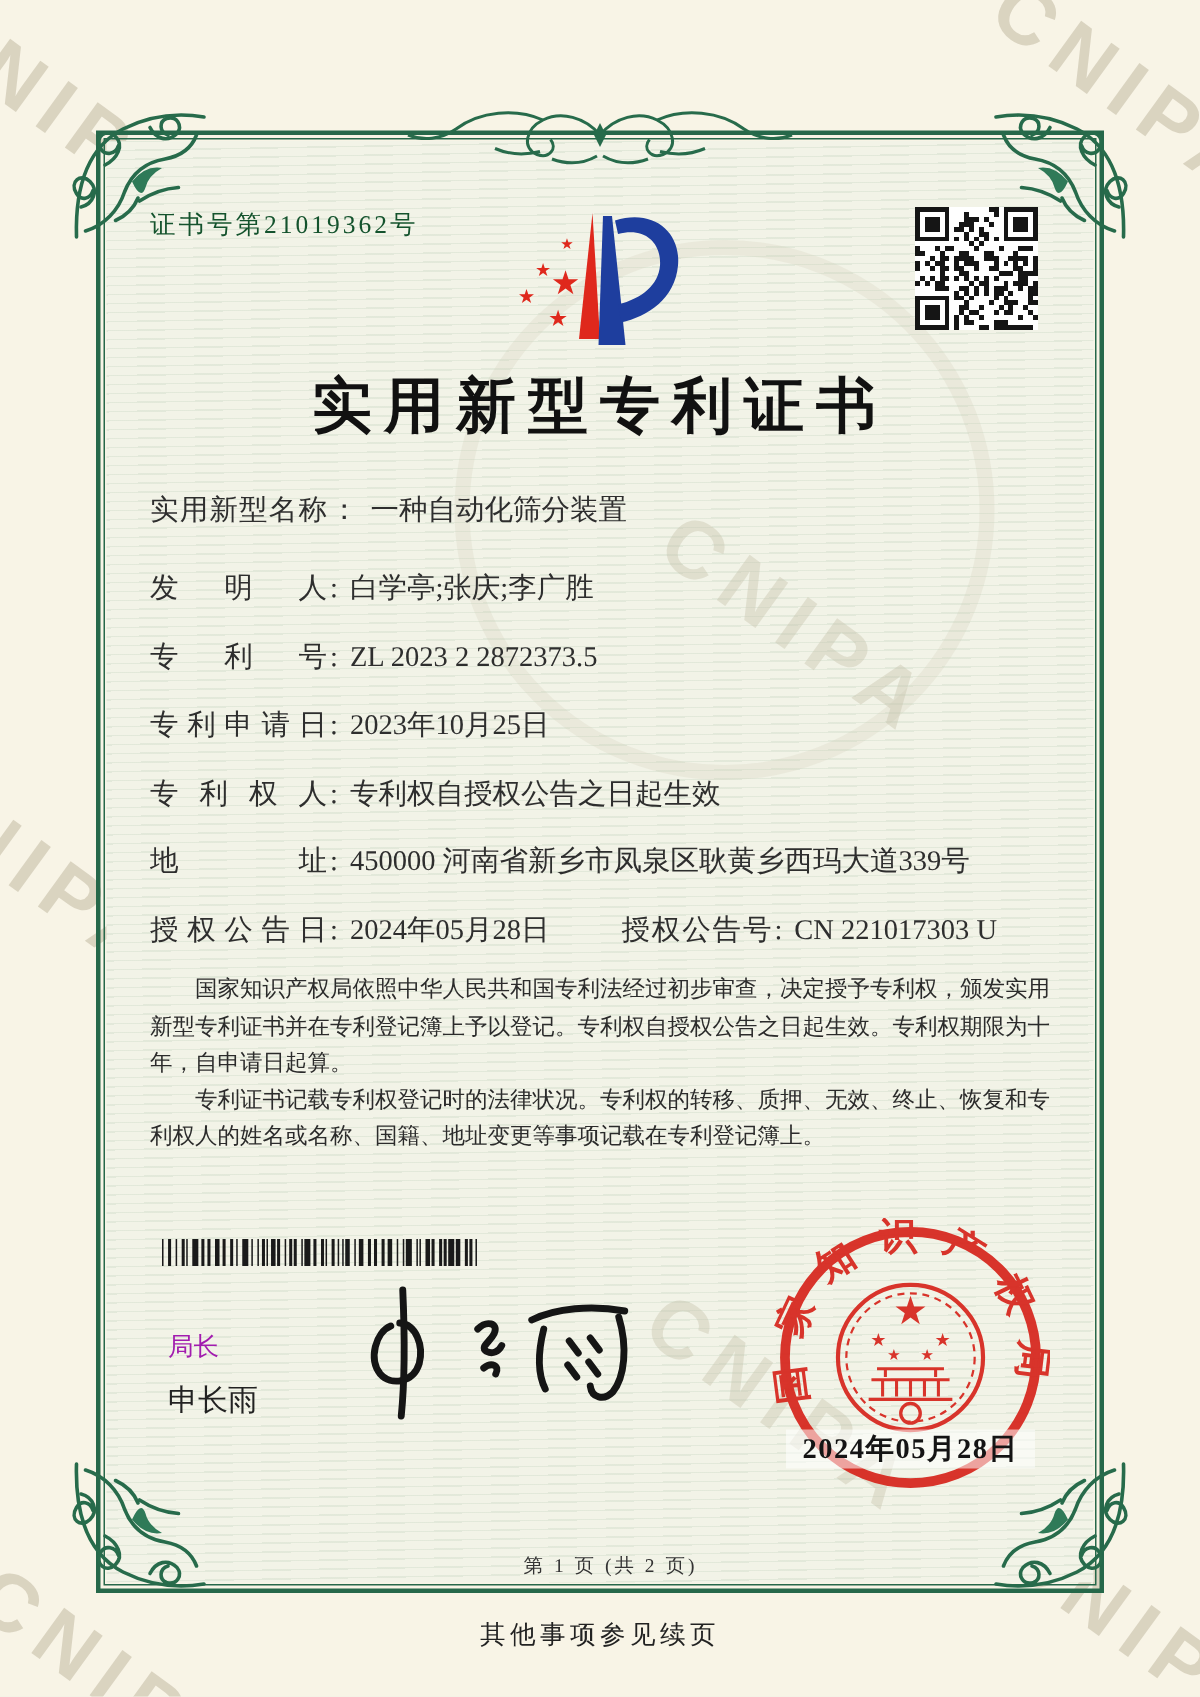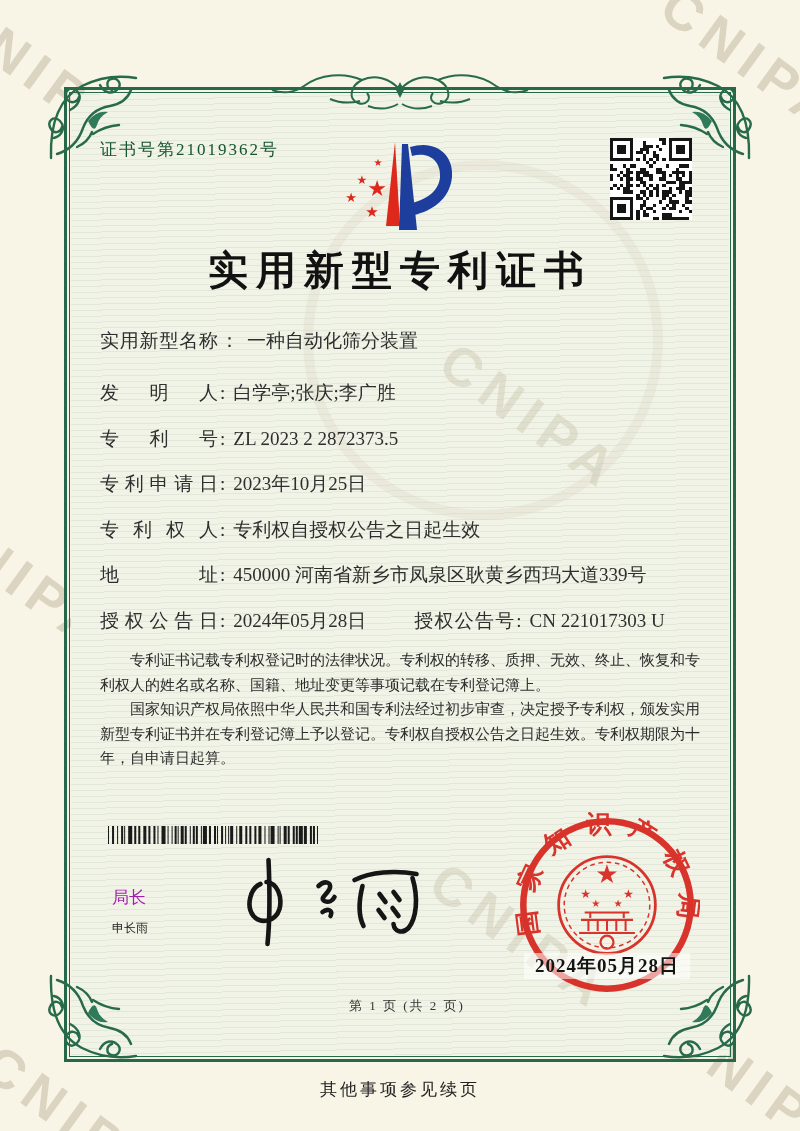--- a/index.html
+++ b/index.html
@@ -52,31 +52,31 @@
   }
   .fcolon{margin:0 2px 0 2px;}
   .fvalue{margin-left:6px;}
   .fgroup2{margin-left:48px;display:flex;}
   .fgroup2 .flabel{width:100px;}
   .paras{position:absolute;left:100px;top:648px;width:606px;font-size:15px;line-height:24.5px;color:#2b2b2b;}
   .paras p{margin:0;text-indent:2em;}
   
   .barcode{position:absolute;left:108px;top:826px;width:212px;height:18px;}
   .sig-role{position:absolute;left:112px;top:886px;font-family:"Liberation Sans","DejaVu Sans",sans-serif;font-size:17px;color:#a21caf;}
-  .sig-name{position:absolute;left:112px;top:920px;font-family:"Liberation Sans","DejaVu Sans",sans-serif;font-size:12px;color:#222;}
+  .sig-name{position:absolute;left:112px;top:920px;font-family:"Liberation Sans","DejaVu Sans",sans-serif;font-size:20px;color:#222;}
   .autograph{position:absolute;left:228px;top:852px;width:205px;height:100px;}
   
   .seal{position:absolute;left:514px;top:812px;width:186px;height:186px;opacity:.93;}
   .seal-date{
     position:absolute;left:524px;top:953px;width:166px;text-align:center;
     font-size:19px;font-weight:bold;color:#141414;letter-spacing:1px;
     background:rgba(255,255,255,.55);
   }
   
-  .page-ind{position:absolute;left:0;right:0;top:997px;text-align:center;font-size:13px;letter-spacing:2px;color:#333;padding-left:14px;}
+  .page-ind{position:absolute;left:0;right:0;top:1035px;text-align:center;font-size:13px;letter-spacing:2px;color:#333;padding-left:14px;}
   .cont-note{position:absolute;left:0;right:0;top:1078px;text-align:center;font-size:17px;letter-spacing:3px;color:#222;}
 </style>
 </head>
 <body>
 
 <div class="wm" style="left:-28px;top:-14px;">CNIPA</div>
 <div class="wm" style="left:686px;top:-26px;">CNIPA</div>
 <div class="wm" style="left:-46px;top:492px;">CNIPA</div>
 <div class="wm" style="left:8px;top:1032px;">CNIPA</div>
 <div class="wm" style="left:694px;top:1002px;">CNIPA</div>
@@ -481,22 +481,22 @@
       <span class="fvalue">2024年05月28日</span>
       <span class="fgroup2">
         <span class="flabel">授权公告号</span>
           <span class="fcolon">:</span>
         <span class="fvalue">CN 221017303 U</span>
       </span>
     </div>
   </div>
 
   <div class="paras">
+    <p>国家知识产权局依照中华人民共和国专利法经过初步审查，决定授予专利权，颁发实用新型专利证书并在专利登记簿上予以登记。专利权自授权公告之日起生效。专利权期限为十年，自申请日起算。</p>
     <p>专利证书记载专利权登记时的法律状况。专利权的转移、质押、无效、终止、恢复和专利权人的姓名或名称、国籍、地址变更等事项记载在专利登记簿上。</p>
-    <p>国家知识产权局依照中华人民共和国专利法经过初步审查，决定授予专利权，颁发实用新型专利证书并在专利登记簿上予以登记。专利权自授权公告之日起生效。专利权期限为十年，自申请日起算。</p>
   </div>
 
   <svg class="barcode" id="barcode" viewBox="0 0 210 18" preserveAspectRatio="none" fill="#1a1a1a">
       <rect x="0" y="0" width="1" height="18"></rect>
       <rect x="4" y="0" width="2" height="18"></rect>
       <rect x="9" y="0" width="1" height="18"></rect>
       <rect x="13" y="0" width="2" height="18"></rect>
       <rect x="16" y="0" width="1" height="18"></rect>
       <rect x="20" y="0" width="4" height="18"></rect>
       <rect x="26" y="0" width="2" height="18"></rect>

